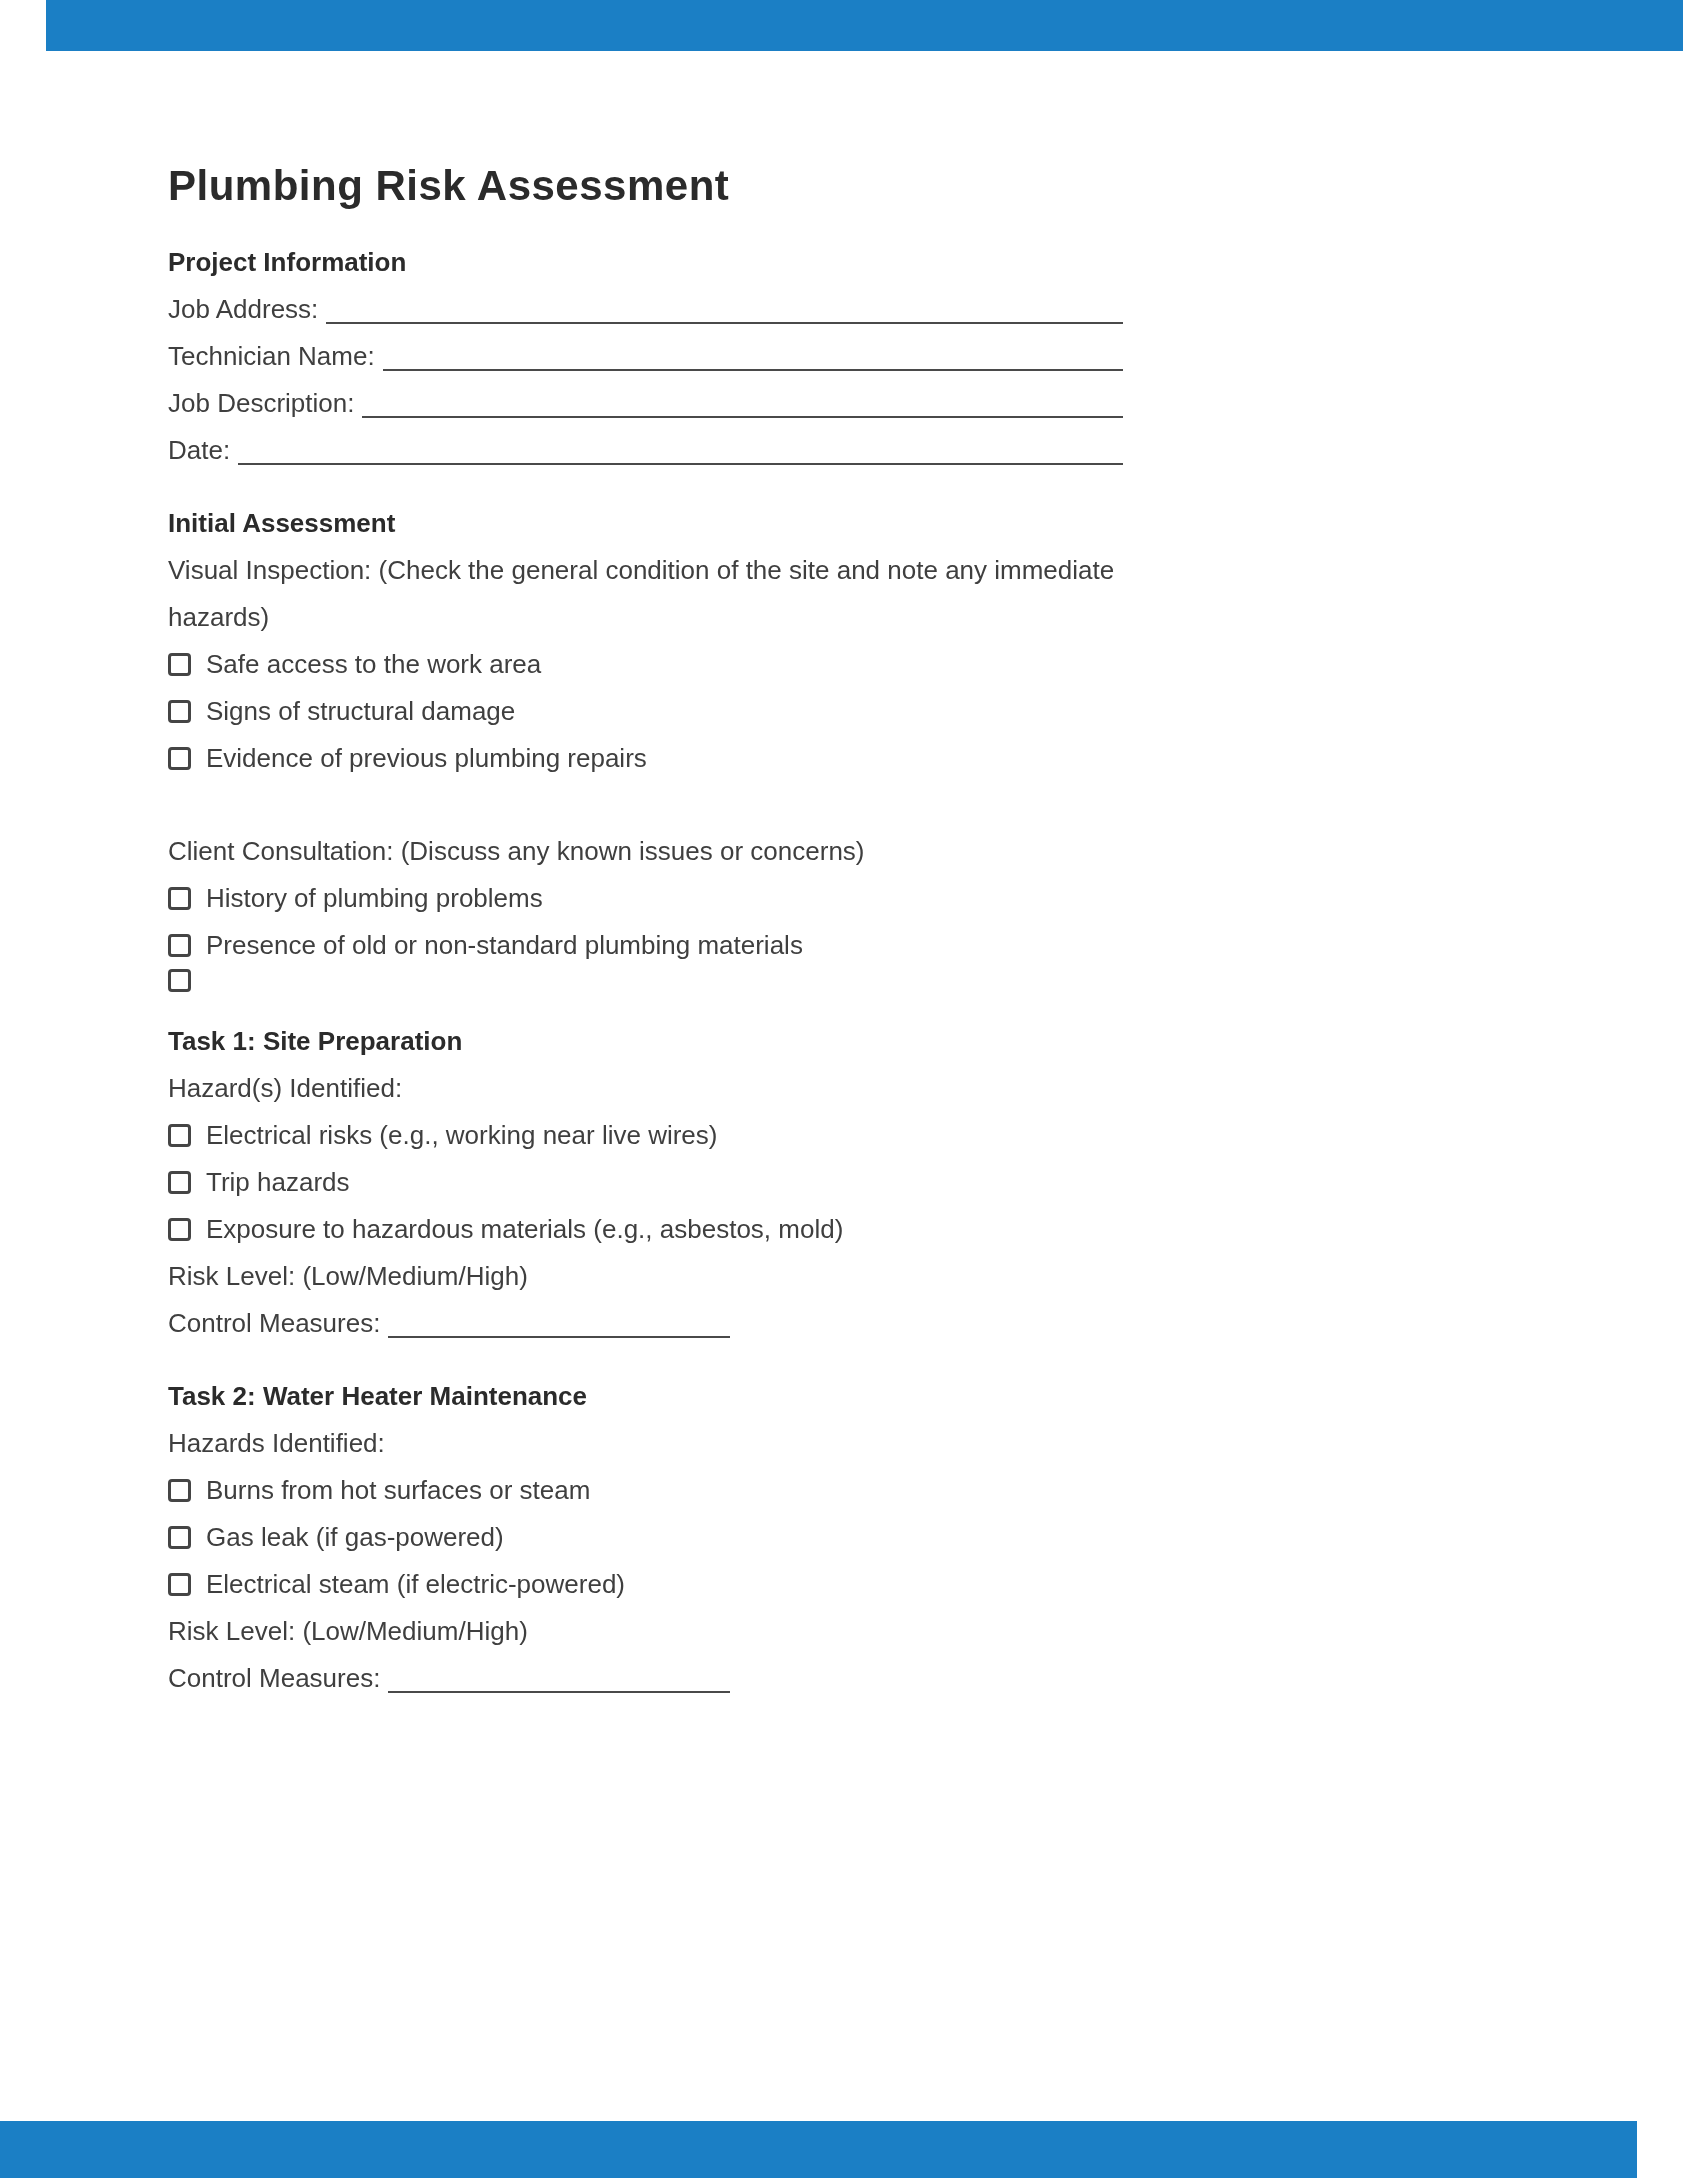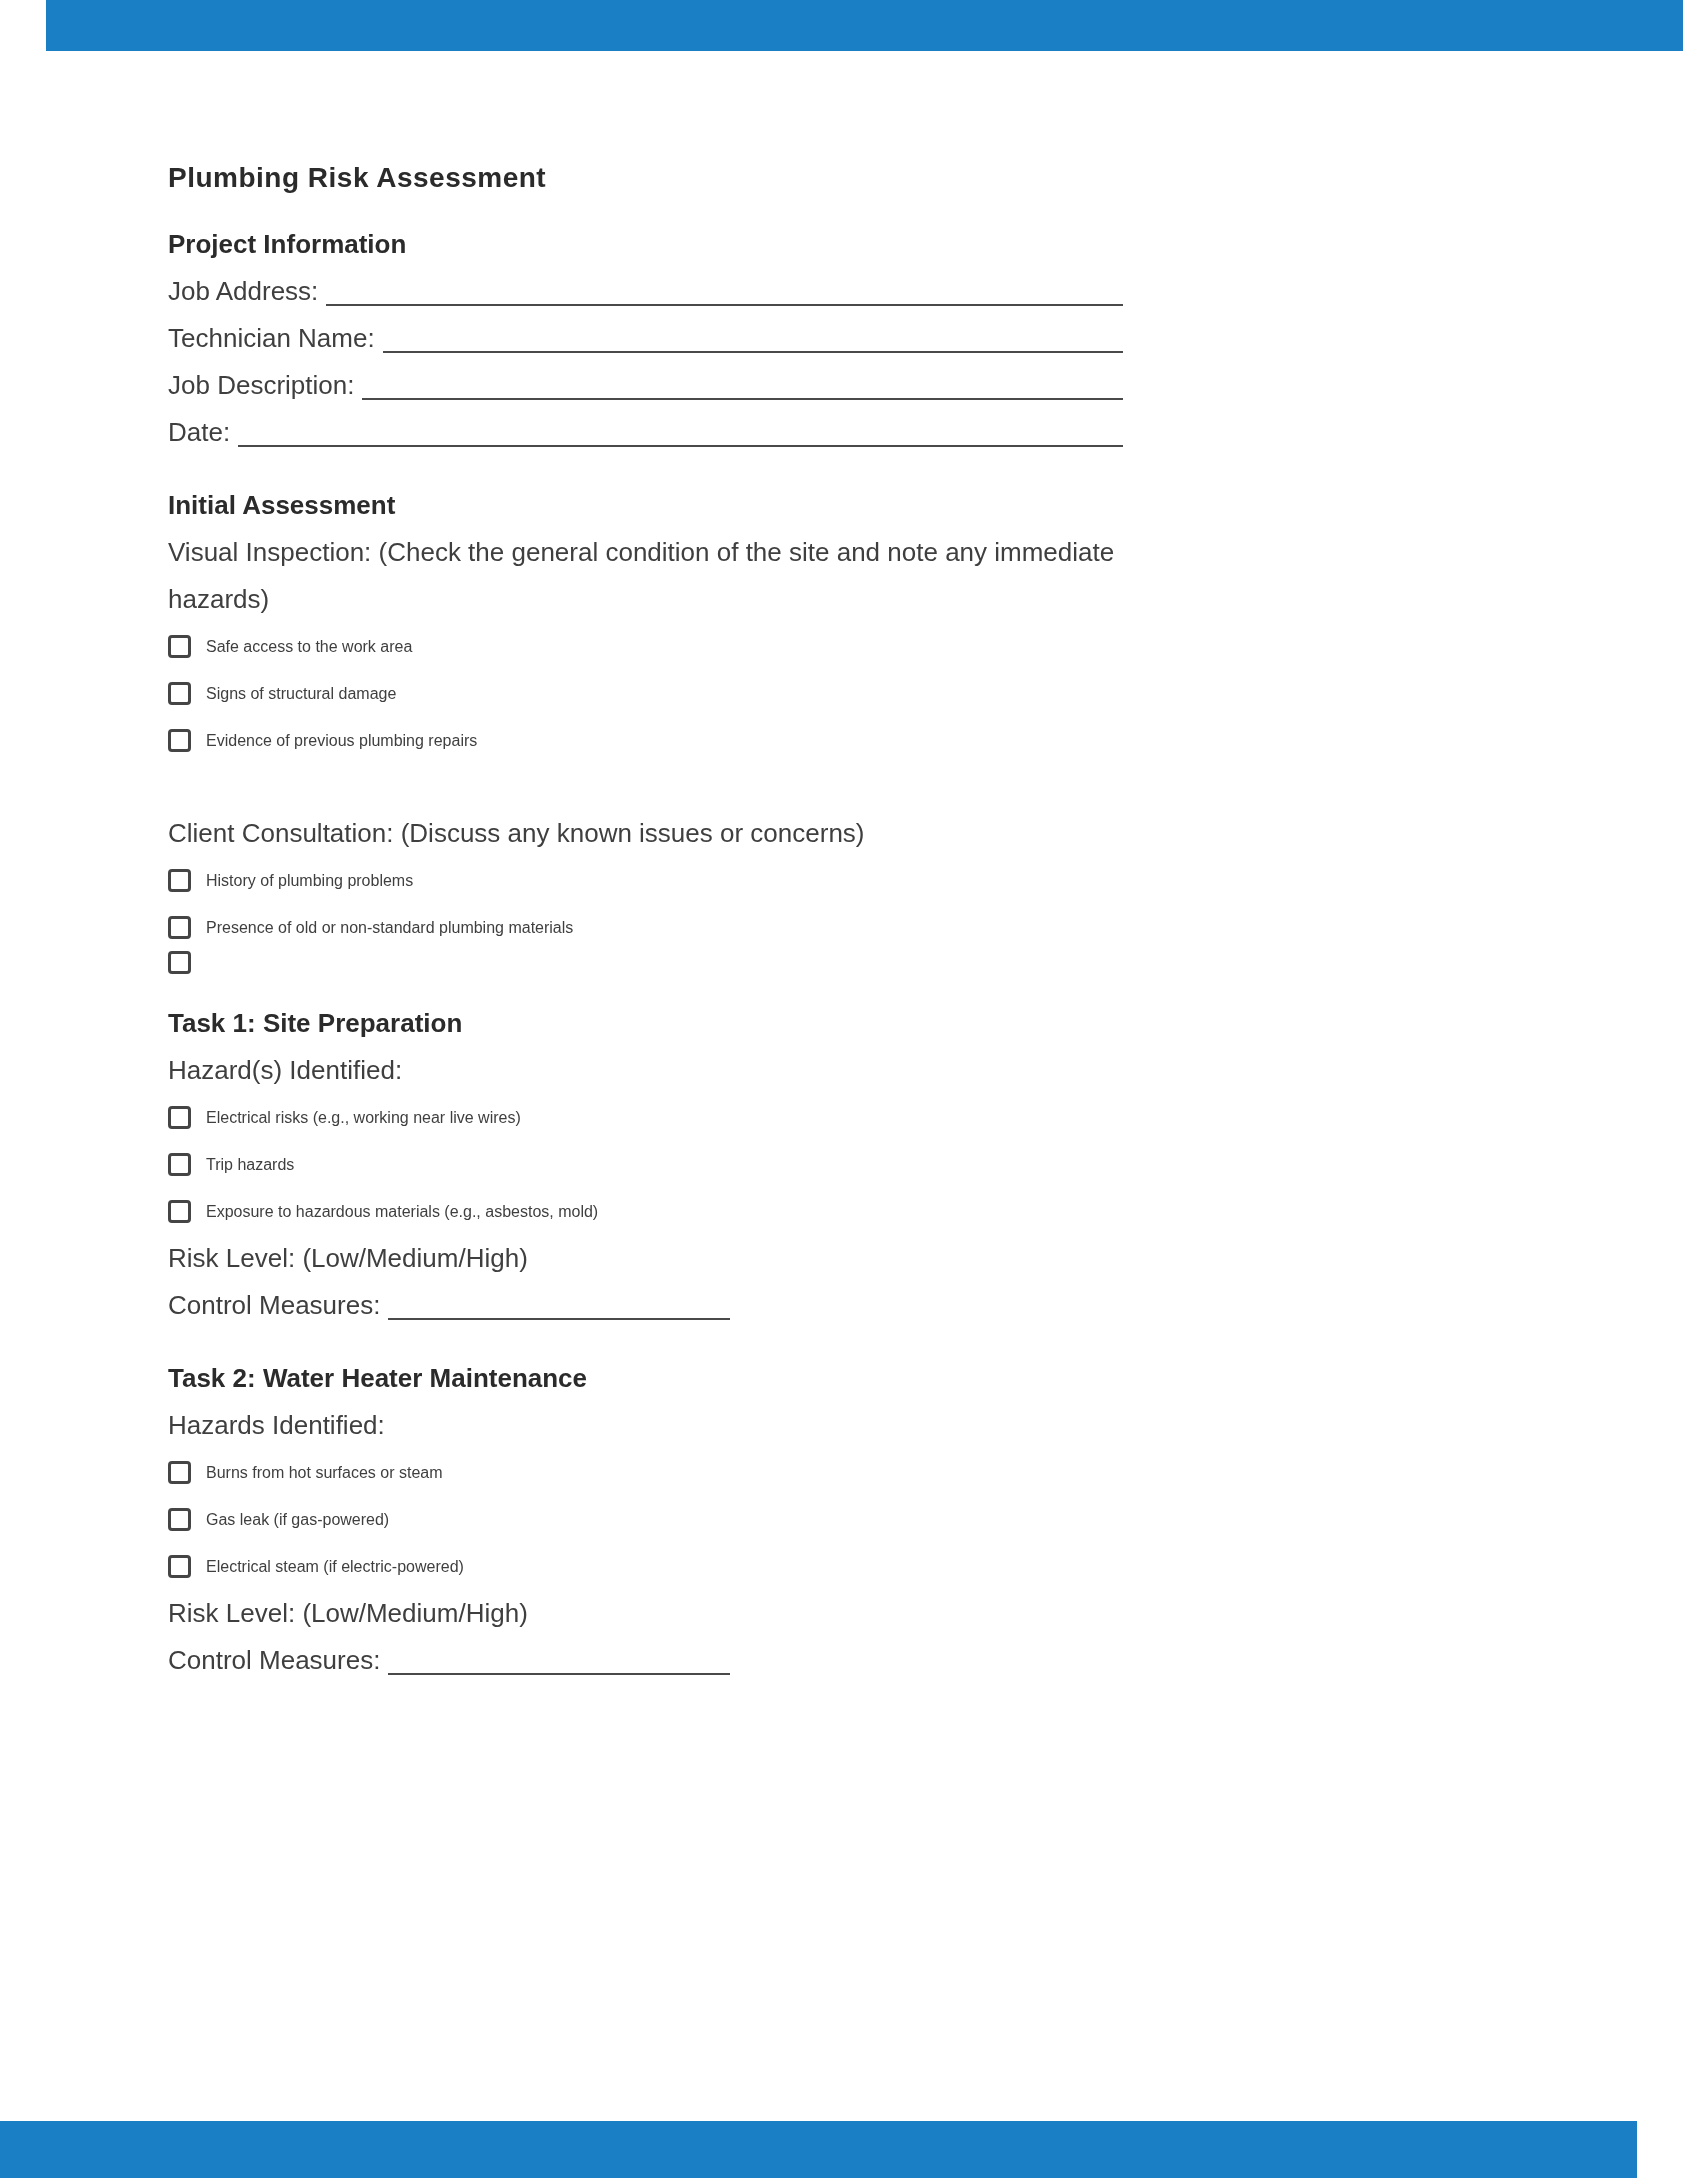--- a/index.html
+++ b/index.html
@@ -16,37 +16,37 @@
     color:var(--text);overflow:hidden;
   }
   .bar{position:absolute;background:var(--accent);}
   .bar.top{top:0;left:46px;right:0;height:51px;}
   .bar.bottom{bottom:0;left:0;right:46px;height:57px;}
 
   .doc{position:absolute;top:51px;left:168px;right:168px;}
 
   .title{
     margin:109px 0 0 0;
-    font-size:28px;font-weight:700;color:var(--heading);
+    font-size:42px;font-weight:700;color:var(--heading);
     line-height:1.25;letter-spacing:0.5px;
   }
   .h2{
     margin-top:26px;
     font-size:26px;font-weight:700;color:var(--heading);
     line-height:47px;
   }
   .para{max-width:1000px;font-size:26px;line-height:47px;}
   .row{font-size:26px;line-height:47px;}
 
   .field-row{display:flex;width:955px;font-size:26px;line-height:47px;}
   .field-label{white-space:nowrap;}
   .fill-line{flex:1 1 auto;border-bottom:2px solid var(--line);margin:0 0 9px 8px;min-width:40px;}
   .fill-line.short{flex:0 0 342px;}
 
-  .check-row{display:flex;align-items:center;font-size:16px;line-height:47px;}
+  .check-row{display:flex;align-items:center;font-size:26px;line-height:47px;}
   .checkbox{
     width:23px;height:23px;flex:0 0 auto;
     border:3px solid #454545;border-radius:4px;margin-right:15px;
     background:#fff;
   }
   .spacer{height:46px;}
 </style>
 </head>
 <body>
 

